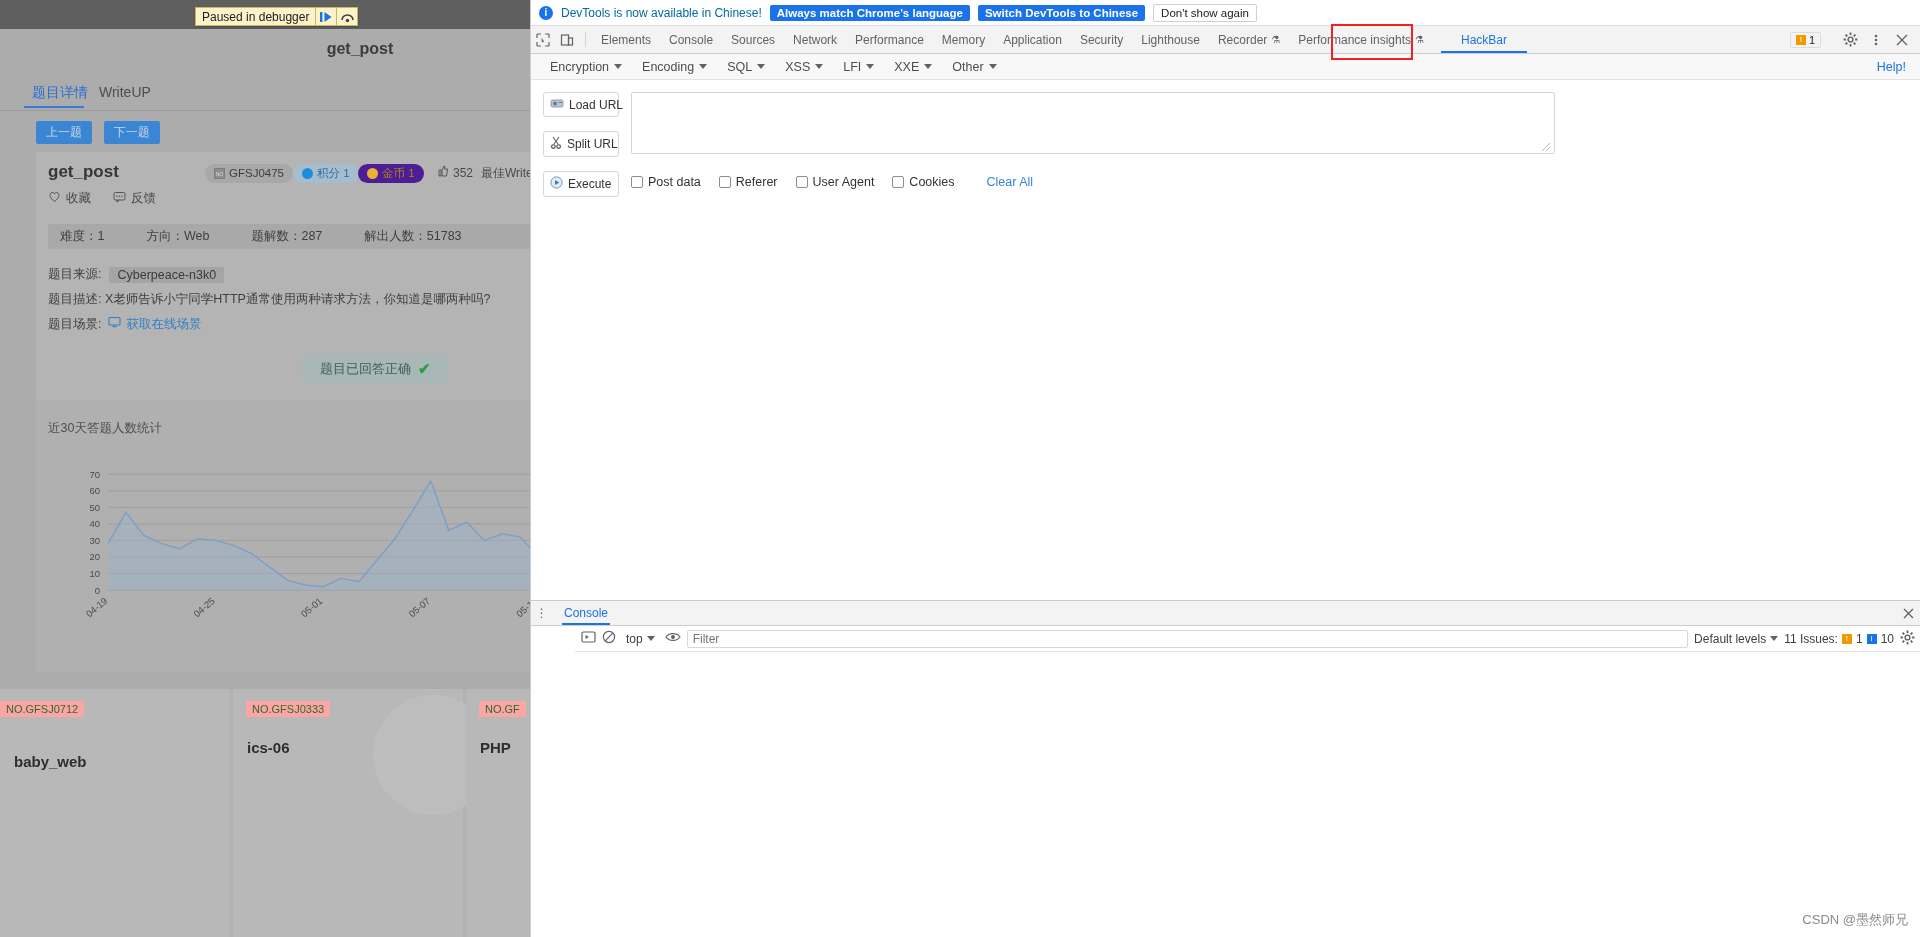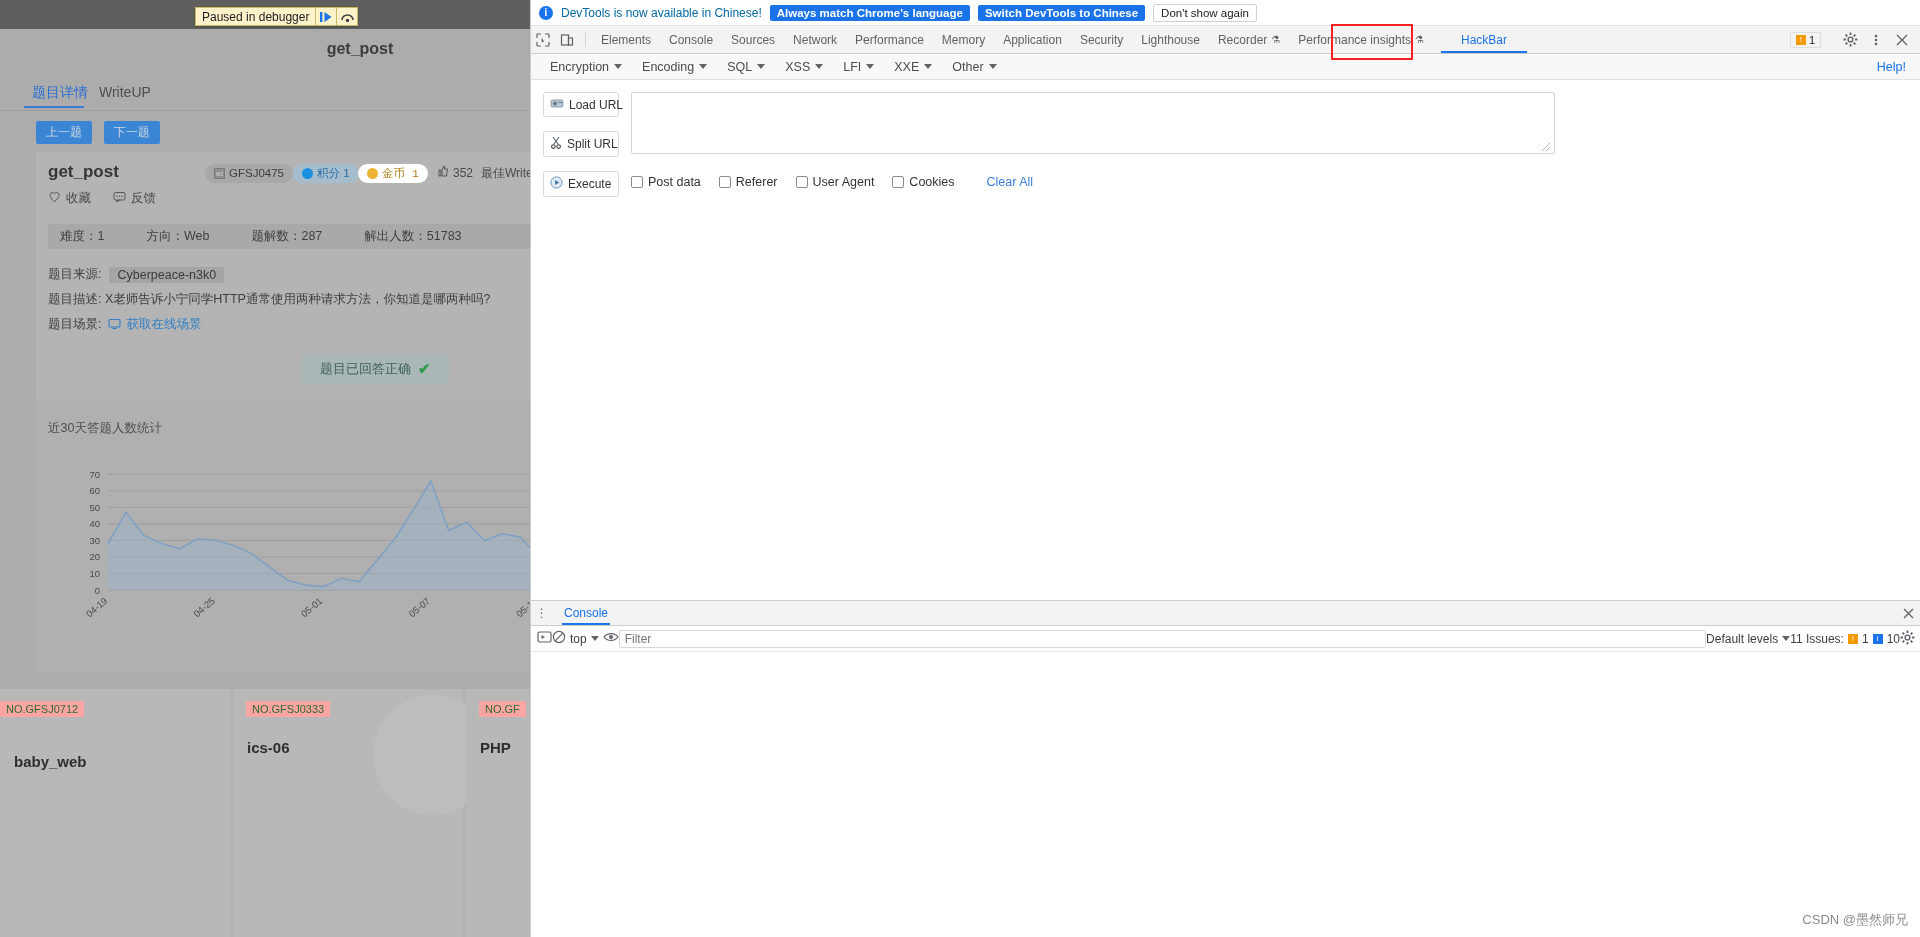--- a/index.html
+++ b/index.html
@@ -80,21 +80,21 @@
   .card2 { position: absolute; left: 36px; top: 400px; width: 600px; height: 272px; background: #b0b0b1; }
 
   .ch-title { position: absolute; left: 48px; top: 162px; font-size: 17px; font-weight: 700; color: #363636; }
   .badge {
     position: absolute; top: 164px; height: 19px; line-height: 19px;
     border-radius: 10px; font-size: 11.5px; padding: 0 9px;
     display: flex; align-items: center; gap: 4px;
   }
   .badge.gfsj { left: 205px; background: #a8a8a9; color: #3d3d3d; }
   .badge.score { left: 293px; background: #a6bdce; color: #2a6ea8; }
-  .badge.coin  { left: 358px; background: #ffffff; color: #b3801c; font-family: Liberation Mono, monospace; }
+  .badge.coin  { left: 358px; background: #4c1d95; color: #b3801c; }
   .badge .sq {
     width: 11px; height: 11px; display: inline-block;
     background: #8e8e8f; border: 1px solid #7b7b7c; font-size: 5px;
     color: #ddd; text-align: center; line-height: 11px;
   }
   .badge .dot { width: 11px; height: 11px; border-radius: 50%; display: inline-block; }
   .badge.score .dot { background: #1a8fe0; }
   .badge.coin  .dot { background: #ecb234; }
 
   .likes { position: absolute; left: 437px; top: 165px; font-size: 12px; color: #4a4a4a; display:flex; align-items:center; gap:4px;}
@@ -105,21 +105,21 @@
 
   .stats {
     position: absolute; left: 48px; top: 224px; width: 500px; height: 25px;
     background: #a9a9aa; display: flex; align-items: center; gap: 42px;
     padding-left: 12px; font-size: 12.5px; color: #3f3f3f;
   }
   .srcrow { position: absolute; left: 48px; top: 266px; font-size: 12.5px; color: #3f3f3f; display: flex; align-items: center; gap: 8px; }
   .srcval { background: #a5a5a6; padding: 1px 8px; color: #3a3a3a; }
   .descrow { position: absolute; left: 48px; top: 291px; font-size: 12.5px; color: #3f3f3f; white-space: nowrap; }
   .scenerow { position: absolute; left: 48px; top: 316px; font-size: 12.5px; color: #3f3f3f; display: flex; align-items: center; gap: 7px; }
-  .scenelink { color: #2f7fc6; display: flex; align-items: flex-end; gap: 5px; }
+  .scenelink { color: #2f7fc6; display: flex; align-items: flex-start; gap: 5px; }
 
   .answered {
     position: absolute; left: 302px; top: 354px;
     background: #a9b8b6; color: #40605c;
     font-size: 13px; padding: 6px 18px; border-radius: 4px;
     display: flex; align-items: center; gap: 7px;
   }
   .answered .tick { color: #2e9c4a; font-size: 15px; font-weight: 700; }
 
   
@@ -230,22 +230,22 @@
     display: flex; align-items: stretch; position: relative;
   }
   .kebab { width: 22px; display: flex; align-items: center; justify-content: center; color: #5f6368; letter-spacing: 1px;}
   .drawer-tab {
     padding: 0 11px; display: flex; align-items: center; font-size: 12px; color: #1a73e8; position: relative;
   }
   .drawer-tab::after { content:""; position:absolute; left:9px; right:9px; bottom:0; height:2px; background:#1a73e8; }
   .drawer-x { margin-left: auto; width: 26px; display: flex; align-items: center; justify-content: center; }
 
   .console-toolbar {
-    height: 26px; border-bottom: 1px solid #e5e5e5; display: flex; align-items: center; 
-    padding: 0 6px; background: #fff;
+    height: 26px; border-bottom: 1px solid #e5e5e5; display: flex; align-items: center; gap: 6px;
+    padding: 0 6px; background: #fff; margin-left: 44px;
   }
   .ctx-pick { display: flex; align-items: center; gap: 4px; font-size: 12px; color: #3c4043; padding: 0 4px; }
   .filter-input {
     flex: 1; height: 18px; border: 1px solid #d9d9d9; border-radius: 2px;
     font-size: 12px; padding: 0 5px; color: #5f6368; background: #fff;
   }
   .levels { display: flex; align-items: center; gap: 4px; font-size: 12px; color: #3c4043; white-space: nowrap; }
   .issues-sum { display: flex; align-items: center; gap: 4px; font-size: 12px; color: #3c4043; white-space: nowrap; }
   .mini-sq { width: 10px; height: 10px; font-size: 8px; color: #fff; text-align: center; line-height: 10px; display:inline-block;}
   .mini-sq.warn { background: #f29900; }

